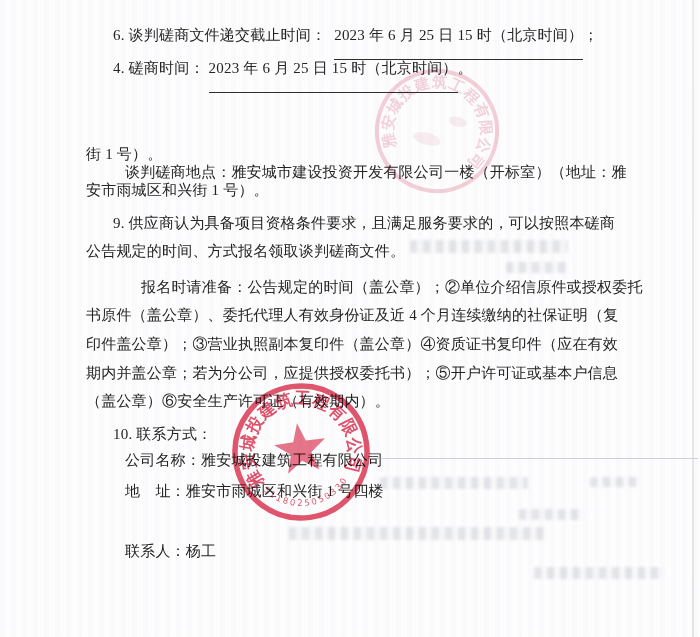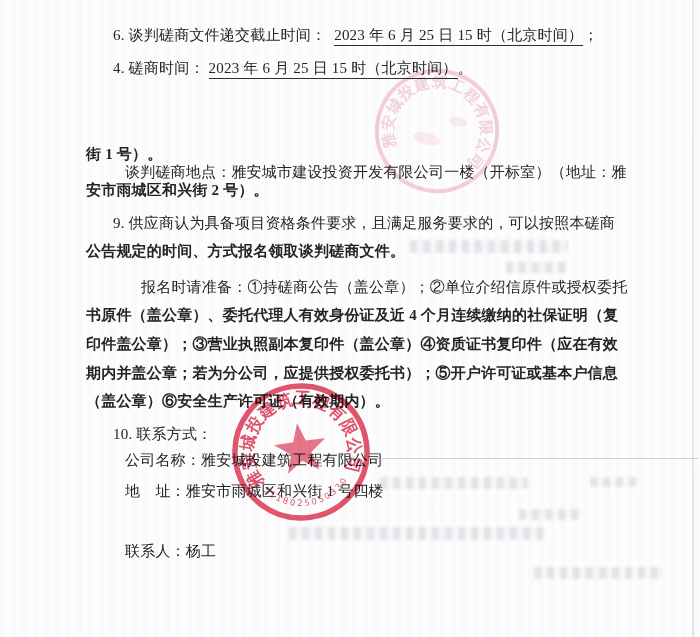--- a/index.html
+++ b/index.html
@@ -20,24 +20,24 @@
     background:linear-gradient(180deg,#dddde2,#d2d2d8);
     opacity:.55;
   }
   .tline{
     position:absolute;white-space:nowrap;
     font-size:15px;line-height:20px;letter-spacing:.2px;color:#242424;
   }
   .ind-num{left:113px;}
   .ind-para{left:125px;}
   .ind-prep{left:141px;}
-  .flush{left:86px;font-weight:bold;}
+  .flush{left:86px;}
   .uline{
     border-bottom:1.5px solid #2e2e2e;
-    padding-bottom:2px;
+    padding-bottom:16px;
   }
   .gap8{margin-left:8px;}
   .gap4{margin-left:4px;}
 
   
   .seal-main{
     position:absolute;left:226px;top:377px;width:150px;height:150px;
     mix-blend-mode:multiply;opacity:.93;
     filter:blur(.2px);
   }
@@ -87,26 +87,26 @@
 <div class="page">
 
   <div class="tline ind-num" style="top:25px"><span>6. 谈判磋商文件递交截止时间：</span><span class="uline gap8">2023 年 6 月 25 日 15 时（北京时间）</span><span>；</span></div>
 
   <div class="tline ind-num" style="top:58px"><span>4. 磋商时间：</span><span class="uline gap4">2023 年 6 月 25 日 15 时（北京时间）</span><span>。</span></div>
 
 
   <div class="tline flush" style="top:144px">街 1 号）。</div>
 
   <div class="tline ind-para" style="top:162px">谈判磋商地点：雅安城市建设投资开发有限公司一楼（开标室）（地址：雅</div>
-  <div class="tline flush" style="top:180px">安市雨城区和兴街 2 号）。</div>
+  <div class="tline flush" style="top:180px">安市雨城区和兴街 1 号）。</div>
 
   <div class="tline ind-num" style="top:213px">9. 供应商认为具备项目资格条件要求，且满足服务要求的，可以按照本磋商</div>
   <div class="tline flush" style="top:241px">公告规定的时间、方式报名领取谈判磋商文件。</div>
 
-  <div class="tline ind-prep" style="top:277px">报名时请准备：①持磋商公告（盖公章）；②单位介绍信原件或授权委托</div>
+  <div class="tline ind-prep" style="top:277px">报名时请准备：公告规定的时间（盖公章）；②单位介绍信原件或授权委托</div>
   <div class="tline flush" style="top:305px">书原件（盖公章）、委托代理人有效身份证及近 4 个月连续缴纳的社保证明（复</div>
   <div class="tline flush" style="top:363px">期内并盖公章；若为分公司，应提供授权委托书）；⑤开户许可证或基本户信息</div>
   <div class="tline flush" style="top:334px">印件盖公章）；③营业执照副本复印件（盖公章）④资质证书复印件（应在有效</div>
   <div class="tline flush" style="top:391px">（盖公章）⑥安全生产许可证（有效期内）。</div>
 
   <div class="tline ind-num" style="top:424px">10. 联系方式：</div>
   <div class="tline ind-para" style="top:450px">公司名称：雅安城投建筑工程有限公司</div>
   <div class="tline ind-para" style="top:481px">地　址：雅安市雨城区和兴街 1 号四楼</div>
   <div class="tline ind-para" style="top:541px">联系人：杨工</div>
 

